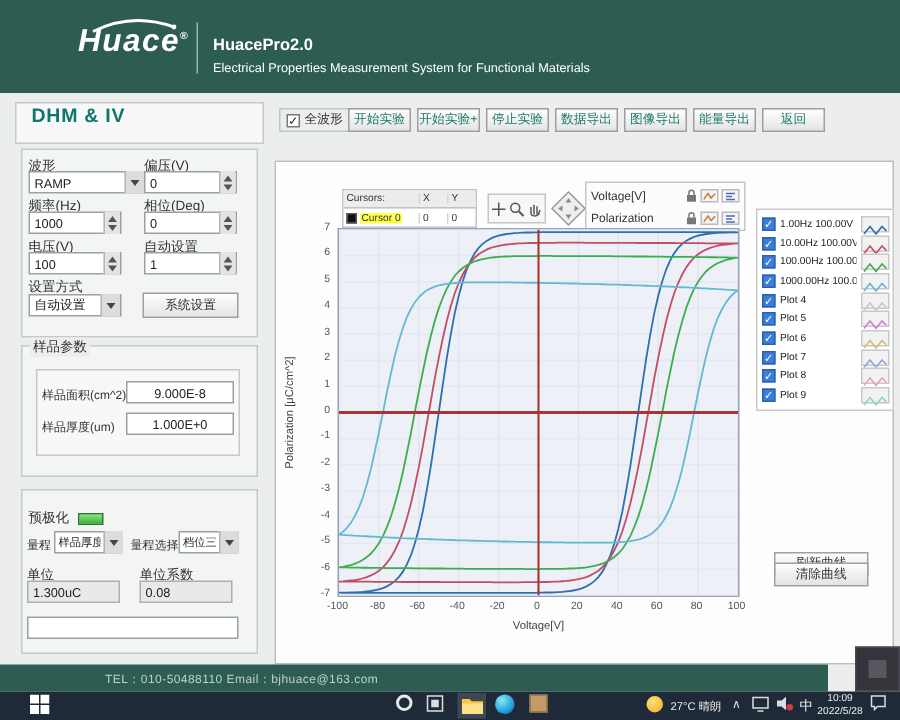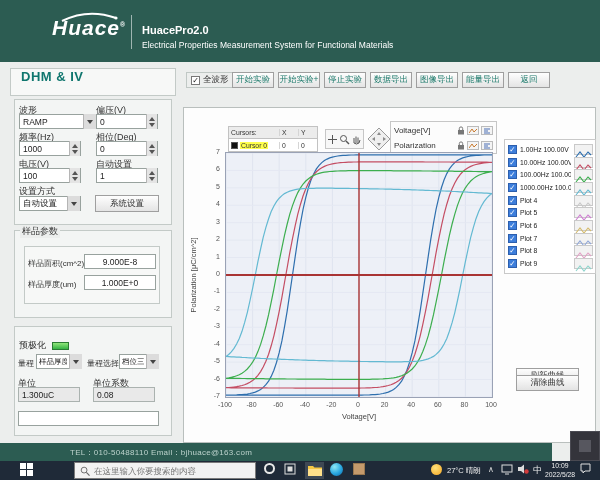--- a/index.html
+++ b/index.html
@@ -431,27 +431,20 @@
 
   <div class="abs" id="taskbar"></div>
   <div class="tb-icon" style="left:20px">
       <svg width="13" height="13" viewBox="0 0 13 13">
         <rect x="0" y="0" width="6" height="6" fill="#fff"></rect>
         <rect x="7" y="0" width="6" height="6" fill="#fff"></rect>
         <rect x="0" y="7" width="6" height="6" fill="#fff"></rect>
         <rect x="7" y="7" width="6" height="6" fill="#fff"></rect>
       </svg>
     </div>
-  <div class="abs" id="search">
-      <svg width="10" height="10" viewBox="0 0 11 11">
-        <circle cx="4.5" cy="4.5" r="3.2" fill="none" stroke="#666"></circle>
-        <path d="M7,7 L10.5,10.5" stroke="#666" stroke-width="1.3"></path>
-      </svg>
-      <input placeholder="在这里输入你要搜索的内容" style="">
-    </div>
   <div class="tb-icon" style="left:264px">
       <div id="cortana-icon"></div>
     </div>
   <div class="tb-icon" style="left:284px">
       <svg width="12" height="12" viewBox="0 0 12 12">
         <rect x="1" y="1" width="10" height="10" fill="none" stroke="#ddd"></rect>
         <rect x="3.5" y="3.5" width="5" height="5" fill="#ddd"></rect>
       </svg>
     </div>
   <div class="tb-icon" id="folder-wrap" style="left:305px">

